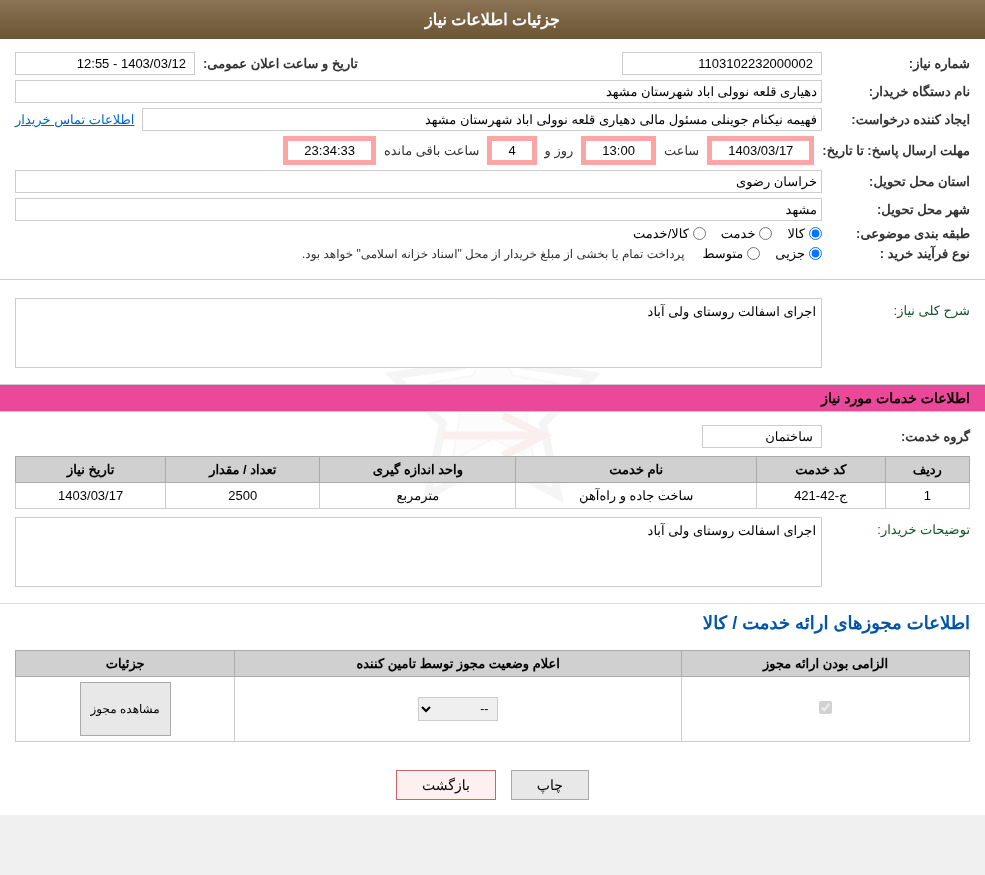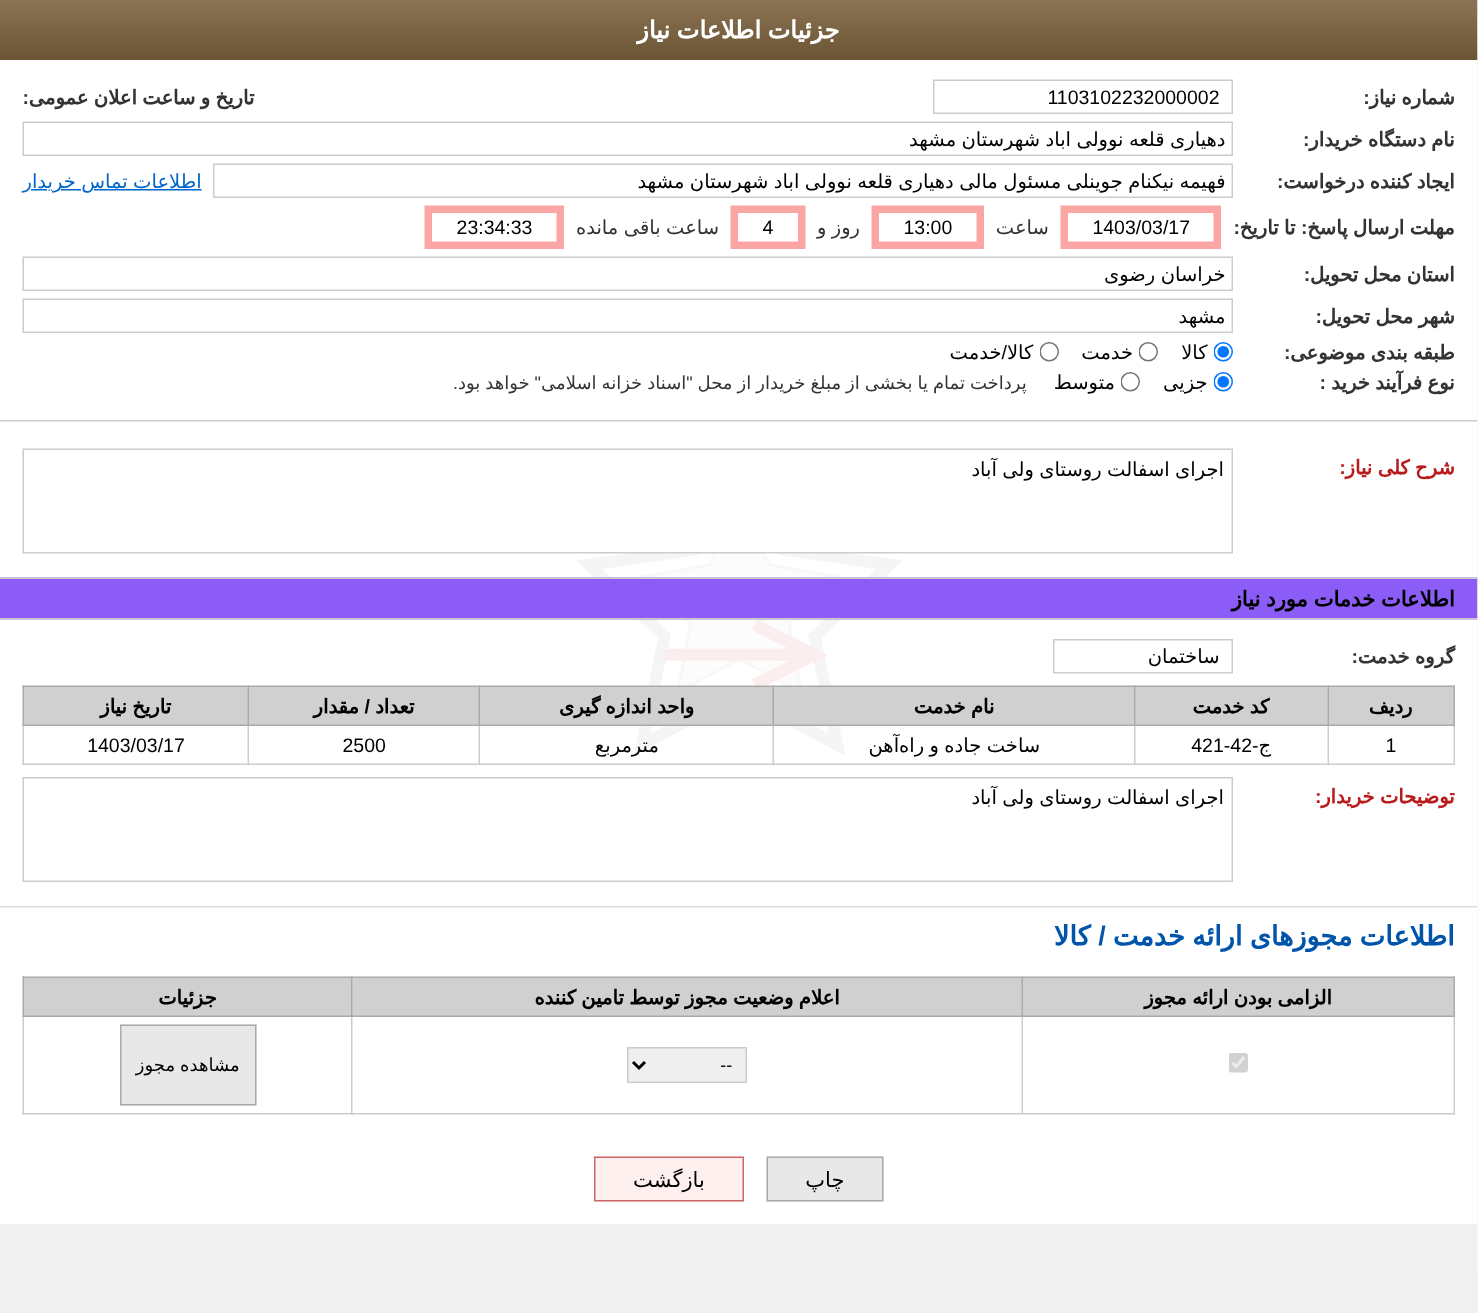--- a/index.html
+++ b/index.html
@@ -54,21 +54,21 @@
       padding: 3px 4px;
       background: #fff;
       text-align: right;
     }
     .link-blue {
       color: #0066cc;
       cursor: pointer;
       text-decoration: underline;
     }
     .grey-title {
-      background: #8b5cf6;
+      background: #ec4899;
       border-top: 1px solid #ccc;
       border-bottom: 1px solid #ccc;
       padding: 5px 15px;
       font-weight: bold;
       font-size: 14px;
       text-align: right;
     }
     .radio-group {
       display: flex;
       align-items: center;
@@ -122,22 +122,22 @@
       font-family: Tahoma, Arial, sans-serif;
       font-size: 13px;
     }
     .desc-label-row {
       display: flex;
       align-items: flex-start;
       gap: 8px;
       margin: 5px 0;
     }
     .desc-label {
-      font-weight: bold;
-      color: #b91c1c;
+      font-weight: normal;
+      color: #14532d;
       white-space: nowrap;
       min-width: 140px;
       text-align: right;
       padding-top: 5px;
     }
     .desc-content {
       flex: 1;
     }
     .info-section-title {
       text-align: right;
@@ -247,20 +247,21 @@
     </div>
 
     <div class="content-layer">
 
       <div class="section">
         <div class="field-row">
           <span class="field-label">شماره نياز:</span>
           <span class="field-value" style="min-width:200px;">1103102232000002</span>
           <span style="flex:1;"></span>
           <span class="field-label" style="min-width:auto;">تاريخ و ساعت اعلان عمومی:</span>
+          <span class="field-value" style="min-width:180px;">1403/03/12 - 12:55</span>
         </div>
 
         <div class="field-row">
           <span class="field-label">نام دستگاه خريدار:</span>
           <span class="field-value-wide">دهياری قلعه نوولی اباد شهرستان مشهد</span>
         </div>
 
         <div class="field-row">
           <span class="field-label">ايجاد كننده درخواست:</span>
           <span class="field-value-wide">فهيمه نيكنام جوينلی مسئول مالی دهياری قلعه نوولی اباد شهرستان مشهد</span>

